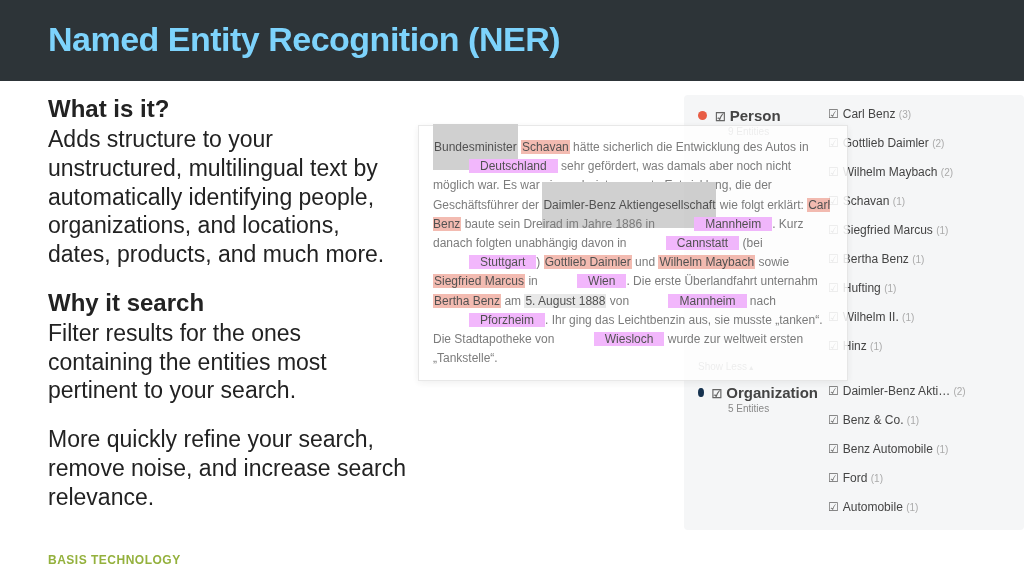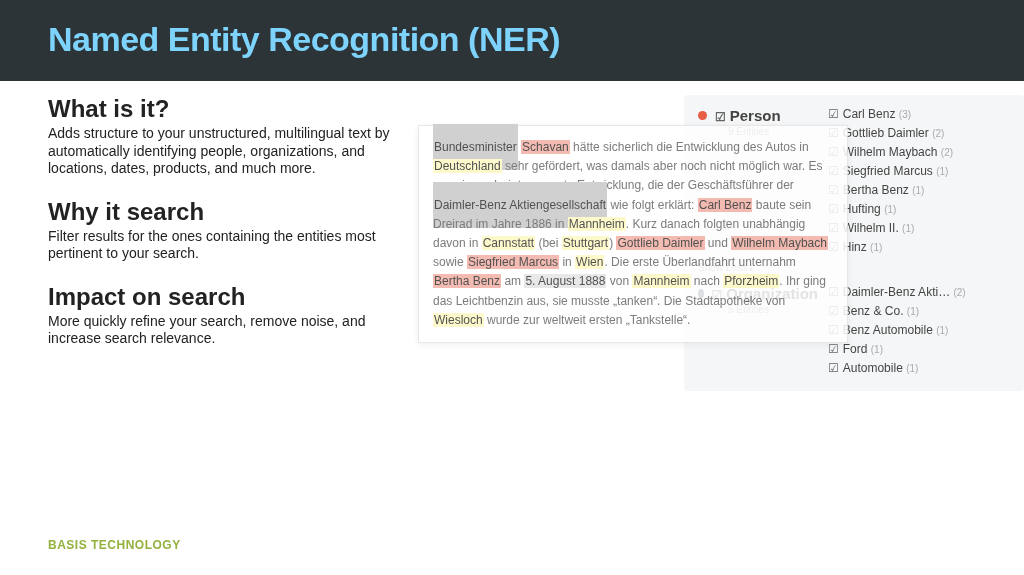--- a/index.html
+++ b/index.html
@@ -2,75 +2,75 @@
 <html><head>
 <meta charset="utf-8">
 <style>
   * { box-sizing: border-box; margin: 0; padding: 0; }
   html, body { width: 1024px; height: 575px; font-family: "Helvetica Neue", Arial, sans-serif; background: #fff; color: #222; }
   .header { background: #2d3438; color: #7dd3fc; padding: 20px 48px 22px; }
   .header h1 { font-size: 34px; font-weight: 700; letter-spacing: -0.5px; }
   .body { display: flex; height: calc(575px - 80px - 40px); padding: 14px 0 0 48px; }
   .left { width: 360px; flex-shrink: 0; }
   .left h2 { font-size: 24px; font-weight: 700; margin-bottom: 2px; }
-  .left p { font-size: 14px; line-height: 1.25; margin-bottom: 20px; }
+  .left p { font-size: 23px; line-height: 1.25; margin-bottom: 20px; }
   .right { flex: 1; position: relative; margin-left: 10px; }
   .panel { position: absolute; top: 0; right: 0; width: 340px; background: #f5f6f7; border-radius: 4px; padding: 12px 14px 10px 14px; font-size: 12px; color: #555; }
   .cat { display: flex; gap: 10px; margin-bottom: 6px; }
   .cat-top { display:flex; align-items:center; gap:8px; }
   .dot { width: 9px; height: 9px; border-radius: 50%; display: inline-block; }
   .dot.person { background: #e85d45; }
   .dot.org { background: #16324f; }
   .cat-head { display: flex; flex-direction: column; width: 120px; flex-shrink: 0; }
   .cat-title { font-size: 15px; font-weight: 700; color: #444; }
   .cat-sub { font-size: 10px; color: #888; margin-top: 2px; margin-left: 30px; }
   .chk::before { content: "☑"; margin-right: 4px; color: #666; font-size: 12px; }
-  .ent-list { display: flex; flex-direction: column; gap: 5px; flex: 1; }
+  .ent-list { display: flex; flex-direction: column; gap: 15px; flex: 1; }
   .ent { color: #444; }
   .cnt { color: #aaa; font-size: 10px; }
   .showless { font-size: 10px; color: #888; margin: 8px 0 12px 0; cursor: pointer; }
   .showless::after { content: " ▴"; font-size: 8px; }
   .overlay { position: absolute; top: 30px; left: 0; width: 430px; background: #fff; border: 1px solid #e4e4e4; box-shadow: 0 2px 8px rgba(0,0,0,0.08); padding: 12px 14px; font-size: 12px; line-height: 1.6; color: #666; opacity: 0.85; }
   .overlay .hl-p { background: #f2b0a4; color: #333; padding: 0 1px; }
-  .overlay .hl-l { background: #fef9c3; color: #333; padding: 0 1px; }
+  .overlay .hl-l { background: #f0abfc; color: #333; padding: 0 11px; margin-left: 36px; }
   .overlay .hl-o { background: #c8c8c8; color: #333; padding: 16px 1px; }
   .overlay .hl-d { background: #e5e5e5; color: #333; padding: 0 1px; }
-  .footer { position: absolute; bottom: 23px; left: 48px; font-size: 12px; font-weight: 700; letter-spacing: 0.5px; color: #94b13d; }
+  .footer { position: absolute; bottom: 8px; left: 48px; font-size: 12px; font-weight: 700; letter-spacing: 0.5px; color: #94b13d; }
 </style>
 </head>
 <body>
 
 <div class="header">
   <h1>Named Entity Recognition (NER)</h1>
 </div>
 
 <div class="body">
   <div class="left">
     <h2>What is it?</h2>
     <p>Adds structure to your unstructured, multilingual text by automatically identifying people, organizations, and locations, dates, products, and much more.</p>
     <h2>Why it search</h2>
     <p>Filter results for the ones containing the entities most pertinent to your search.</p>
-    <h2>Impact on search</h2>
     <p>More quickly refine your search, remove noise, and increase search relevance.</p>
   </div>
 
   <div class="right">
     <div class="panel" id="panel">
         <div class="cat">
           <div class="cat-head">
             <div class="cat-top">
               <span class="dot person"></span>
               <span class="chk cat-title">Person</span>
             </div>
             <div class="cat-sub">9 Entities</div>
           </div>
           <div class="ent-list">
             <div class="ent chk"><span>Carl Benz  </span><span class="cnt">(3)</span></div>
             <div class="ent chk"><span>Gottlieb Daimler  </span><span class="cnt">(2)</span></div>
             <div class="ent chk"><span>Wilhelm Maybach  </span><span class="cnt">(2)</span></div>
+            <div class="ent chk"><span>Schavan  </span><span class="cnt">(1)</span></div>
             <div class="ent chk"><span>Siegfried Marcus  </span><span class="cnt">(1)</span></div>
             <div class="ent chk"><span>Bertha Benz  </span><span class="cnt">(1)</span></div>
             <div class="ent chk"><span>Hufting  </span><span class="cnt">(1)</span></div>
             <div class="ent chk"><span>Wilhelm II.  </span><span class="cnt">(1)</span></div>
             <div class="ent chk"><span>Hinz  </span><span class="cnt">(1)</span></div>
           </div>
         </div>
         <div class="showless">Show Less</div>
         <div class="cat">
           <div class="cat-head">

